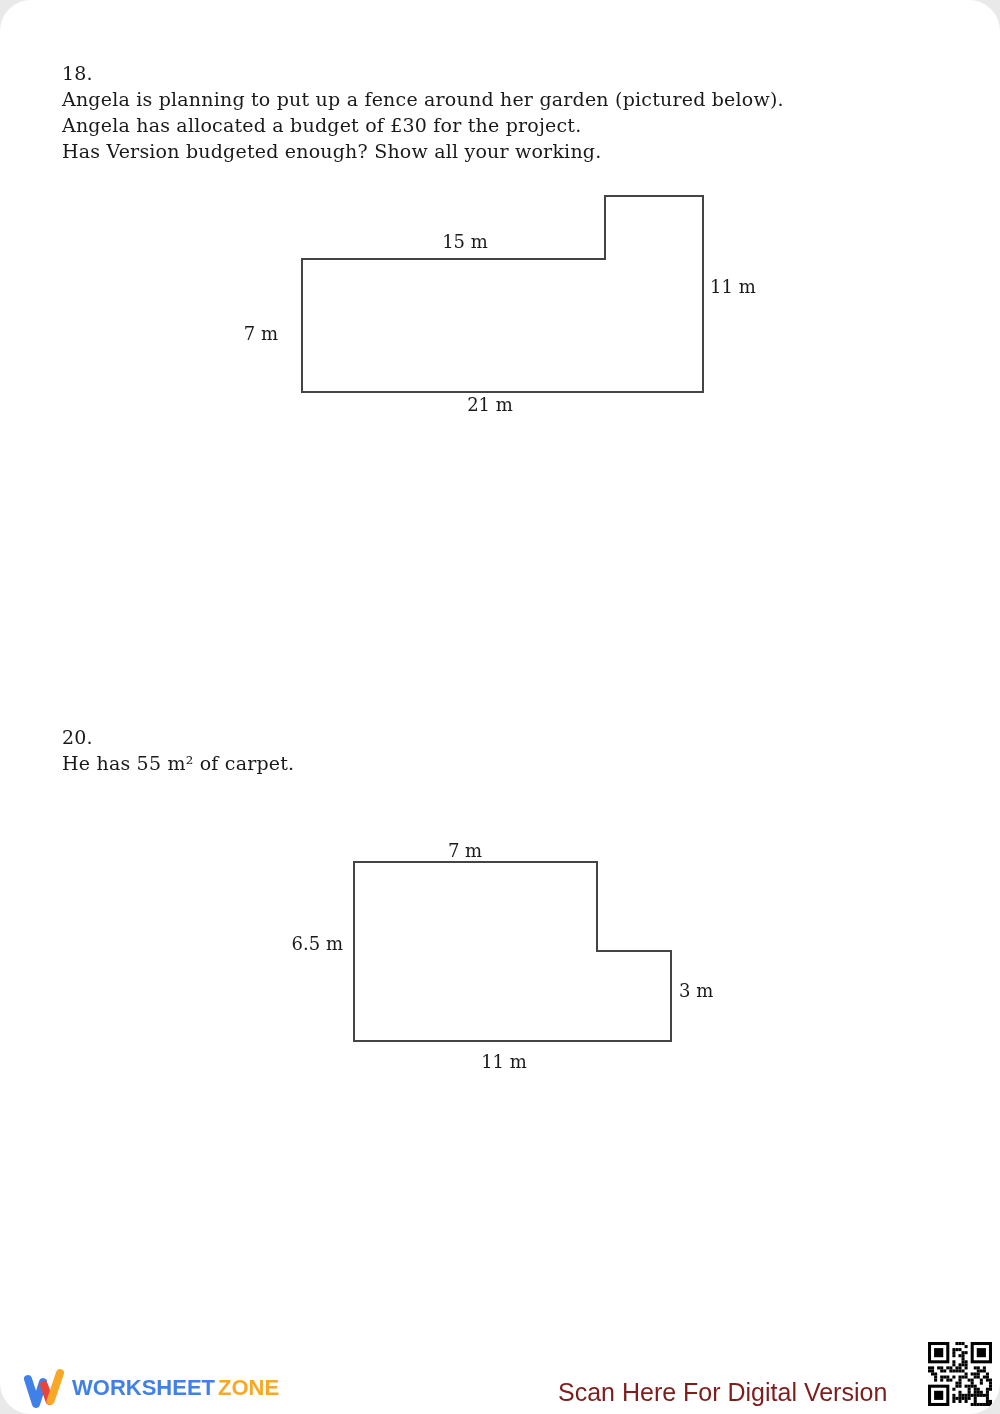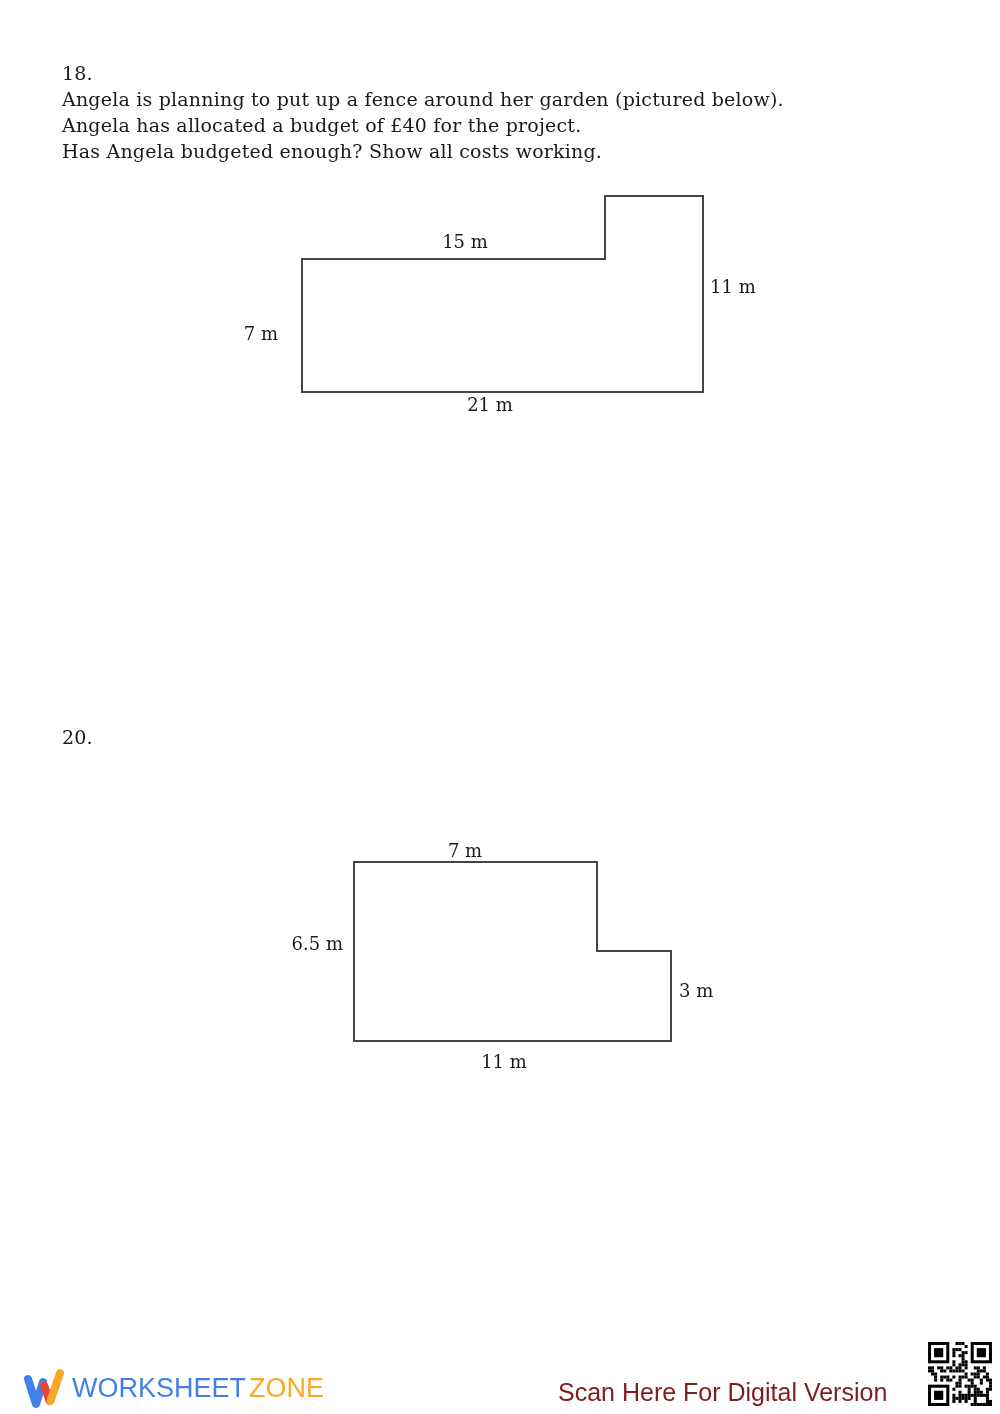--- a/index.html
+++ b/index.html
@@ -4,20 +4,21 @@
 <style>
   html,body{margin:0;padding:0;background:#e9e9e9;}
   .page{
     position:relative;
     width:1000px;height:1414px;
     margin:0 auto;
     background:#ffffff;
     font-family:"DejaVu Serif", serif;
     color:#1a1a1a;
     overflow:hidden;
+    border-radius:31px;
   }
   .problem-block{
     position:absolute;
     left:62px;
     font-size:19px;
     line-height:26px;
     letter-spacing:0.2px;
     white-space:nowrap;
   }
   .problem-block .pnum{display:block;}
@@ -42,22 +43,22 @@
   }
   .brand{
     position:absolute;
     left:22px;top:28px;
     display:flex;
     align-items:center;
   }
   .brand-mark{width:44px;height:44px;margin-right:6px;}
   .brand-text{
     font-family:"Liberation Sans", sans-serif;
-    font-weight:normal;
-    font-size:27px;
+    font-weight:bold;
+    font-size:22px;
     letter-spacing:0px;
     white-space:nowrap;
   }
   .brand-word1{color:#4080E8;}
   .brand-word2{color:#F9A825;margin-left:3px;}
   .scan-text{
     position:absolute;
     left:558px;top:1378px;
     font-family:"Liberation Sans", sans-serif;
     font-size:25px;
@@ -75,36 +76,37 @@
   .qr svg{display:block;margin:2px;}
 </style>
 </head>
 <body>
 
 <div class="page">
 
   <div class="problem-block" style="top:60px;">
     <span class="pnum">18.</span>
     <span class="pline">Angela is planning to put up a fence around her garden (pictured below).</span>
-    <span class="pline">Angela has allocated a budget of £40 for the project.</span>
-    <span class="pline">Has Angela budgeted enough? Show all costs working.</span>
+    <span class="pline">Angela has allocated a budget of £30 for the project.</span>
+    <span class="pline">Has Version budgeted enough? Show all your working.</span>
   </div>
 
   <div class="diagram" style="left:228px;top:184px;">
     <svg width="550" height="240" viewBox="0 0 550 240">
       <polygon class="shape-outline" points="74,75 377,75 377,12 475,12 475,208 74,208"></polygon>
       <text class="dim-label" x="237" y="64" text-anchor="middle">15 m</text>
       <text class="dim-label" x="482" y="109" text-anchor="start">11 m</text>
       <text class="dim-label" x="50" y="156" text-anchor="end">7 m</text>
       <text class="dim-label" x="262" y="227" text-anchor="middle">21 m</text>
     </svg>
   </div>
 
   <div class="problem-block" style="top:724px;">
     <span class="pnum">20.</span>
+    <span class="pline">He has 55 m² of carpet.</span>
   </div>
 
   <div class="diagram" style="left:278px;top:833px;">
     <svg width="460" height="245" viewBox="0 0 460 245">
       <polygon class="shape-outline" points="76,29 319,29 319,118 393,118 393,208 76,208"></polygon>
       <text class="dim-label" x="187" y="24" text-anchor="middle">7 m</text>
       <text class="dim-label" x="65" y="117" text-anchor="end">6.5 m</text>
       <text class="dim-label" x="401" y="164" text-anchor="start">3 m</text>
       <text class="dim-label" x="226" y="235" text-anchor="middle">11 m</text>
     </svg>

